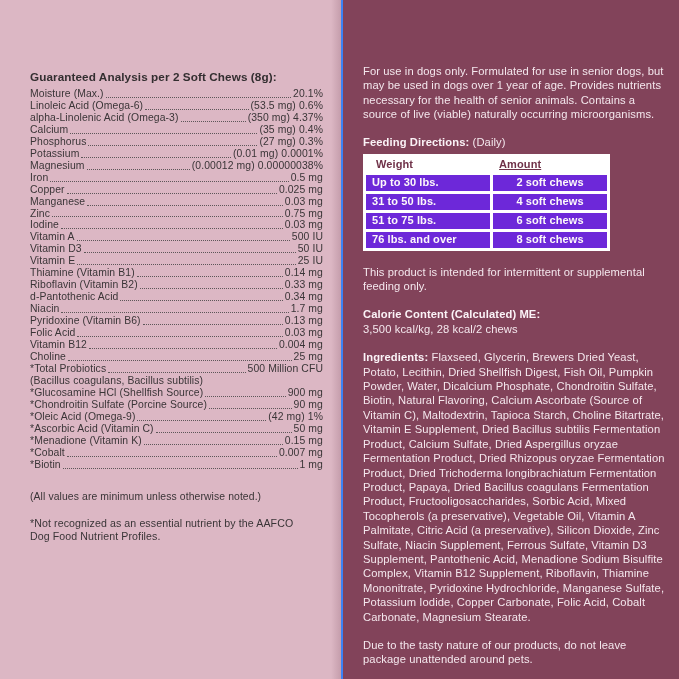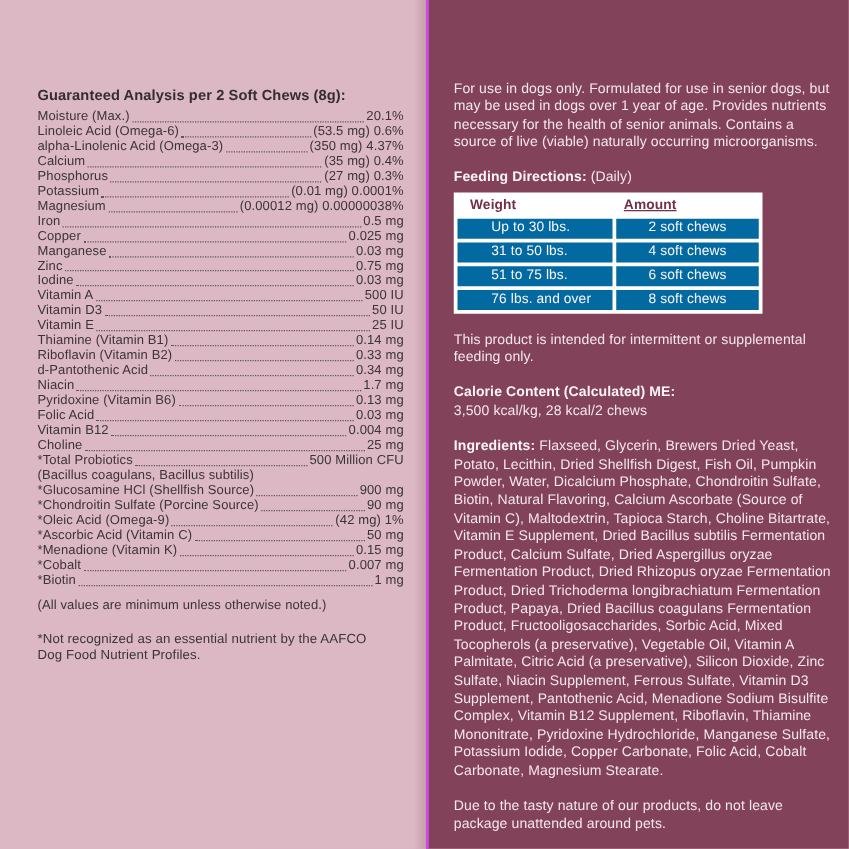--- a/index.html
+++ b/index.html
@@ -23,49 +23,49 @@
   }
   .ga-title {
     font-weight:bold; font-size:11.7px; color:#332e30;
     margin-bottom:5px; letter-spacing:0.1px;
   }
   .ga-row { display:flex; align-items:flex-end; font-size:10.4px; line-height:11.95px; white-space:nowrap; }
   .ga-name { flex:0 0 auto; }
   .ga-dots { flex:1 1 auto; border-bottom:1.5px dotted #5d5759; margin:0 2px 2px 2px; min-width:6px; }
   .ga-val { flex:0 0 auto; }
   .ga-row.sub .ga-name { white-space:normal; }
-  .ga-minnote { font-size:10.4px; line-height:12px; margin-top:8px; }
+  .ga-minnote { font-size:10.4px; line-height:12px; margin-top:20px; }
   .ga-aafco { font-size:10.6px; line-height:13.5px; margin-top:14px; width:280px; }
 
   
   .right-panel {
     position:absolute; left:341px; top:0; width:338px; height:679px;
     background:#82435a; box-sizing:border-box;
-    border-left:2px solid #d946ef;
+    border-left:2px solid #3b82f6;
     padding:64px 13px 0 20px;
     color:#f4e7ed; letter-spacing:0.1px;
   }
   .right-panel p { margin:0; font-size:11.2px; line-height:14.4px; }
   .rp-gap-sm { margin-top:6px !important; }
   .rp-gap    { margin-top:14px !important; }
   .bold { font-weight:bold; color:#fbf3f7; }
   .feeding-heading { font-size:11.2px; line-height:14px; margin-top:13px; margin-bottom:5px; }
 
   table.feeding {
     border-collapse:separate; border-spacing:3px;
     background:#ffffff; width:247px;
   }
   table.feeding th {
     background:#ffffff; color:#6f3148; font-weight:bold;
     font-size:11px; padding:1px 6px 1px 10px; height:13px; text-align:left;
   }
   table.feeding th.amount { text-align:left; padding-left:6px;text-decoration:underline; }
   table.feeding td {
-    background:#0369a1; color:#fdf8fa; font-size:11px;
-    padding:1px 6px 2px 27px; height:13px;
+    background:#6d28d9; color:#fdf8fa; font-size:11px;
+    padding:1px 6px 2px 6px; height:13px;font-weight:bold;
   }
   table.feeding td.amount { text-align:center; padding-left:6px; }
   table.feeding col.c-weight { width:122px; }
   table.feeding col.c-amount { width:112px; }
 
   .calorie-value { font-size:11.2px; line-height:14.4px; }
 </style>
 </head>
 <body>
 

